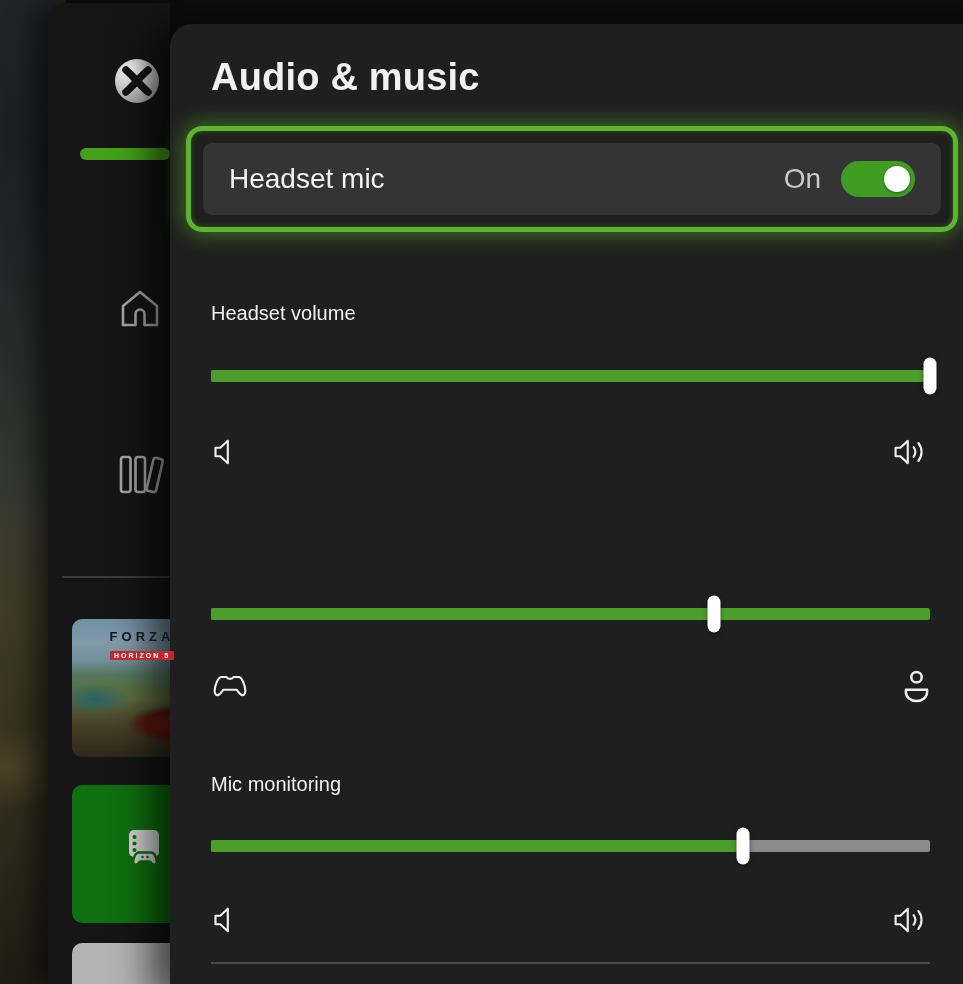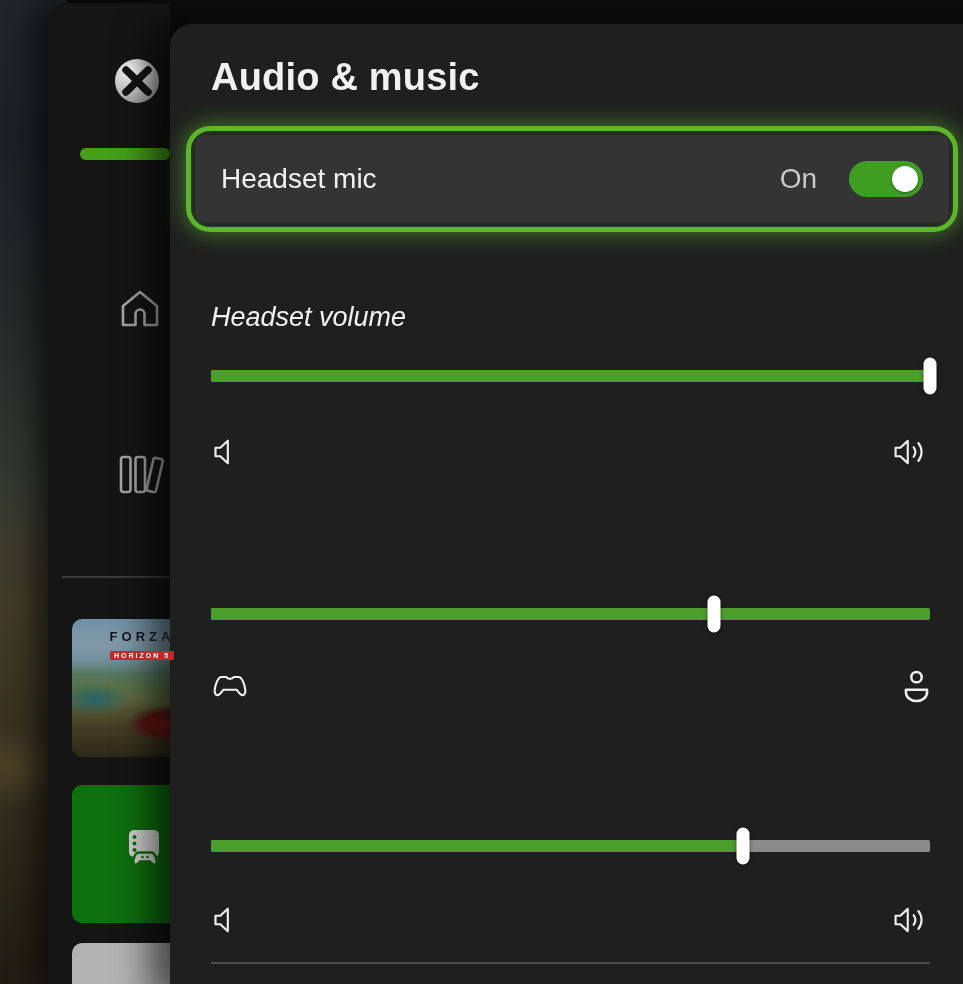--- a/index.html
+++ b/index.html
@@ -73,45 +73,45 @@
     border-radius:22px 0 0 0;
     box-shadow:-20px 0 36px rgba(0,0,0,.62);
   }
   .panel-title{
     position:absolute;left:41px;top:32px;
     font-size:38px;font-weight:600;color:var(--text_primary,#f1f1f1);letter-spacing:.2px;
   }
   
   .focus-ring{
     position:absolute;left:16px;top:102px;width:772px;height:106px;box-sizing:border-box;
-    border:5px solid var(--focus_green,#5cb62b);border-radius:24px;padding:4px;
+    border:5px solid var(--focus_green,#5cb62b);border-radius:16px;padding:12px;
     box-shadow:0 0 22px 2px rgba(97,185,46,.55), inset 0 0 6px rgba(97,185,46,.35);
   }
   .mic-row{
     width:100%;height:100%;box-sizing:border-box;border-radius:9px;
     background:var(--row_bg,#343434);
     display:flex;align-items:center;justify-content:space-between;
     padding:0 26px 0 26px;
   }
   .mic-label{font-size:28px;color:var(--text_primary,#f1f1f1);}
-  .mic-right{display:flex;align-items:center;gap:32px;}
+  .mic-right{display:flex;align-items:center;gap:20px;}
   .toggle-state{font-size:28px;color:var(--text_secondary,#c9c9c9);}
   .toggle{
     position:relative;width:74px;height:36px;border-radius:18px;
     background:#5a5a5a;flex:0 0 auto;
   }
   .toggle.on{background:var(--toggle_green,#3f9e22);}
   .toggle .knob{
     position:absolute;top:5px;left:5px;width:26px;height:26px;border-radius:50%;
     background:#fff;box-shadow:0 1px 3px rgba(0,0,0,.4);
   }
   .toggle.on .knob{left:auto;right:5px;}
   
   .section-label{
-    position:absolute;left:41px;font-size:27px;color:var(--text_primary,#f1f1f1);font-style:italic;
+    position:absolute;left:41px;font-size:20px;color:var(--text_primary,#f1f1f1);
   }
   .slider{
     position:absolute;left:41px;width:719px;height:12px;border-radius:2px;
     background:var(--track_gray,#8c8c8c);
   }
   .slider.full-green{background:var(--accent_green,#4c9e2b);}
   .slider .fill{
     position:absolute;left:0;top:0;height:100%;border-radius:2px;
     background:var(--accent_green,#4c9e2b);
   }
@@ -246,20 +246,21 @@
       </svg>
     </span>
     <span>
       <svg width="27" height="36" viewBox="0 0 26 34">
         <circle cx="13" cy="8.5" r="5" fill="none" stroke="#efefef" stroke-width="2.4"></circle>
         <path d="M2.8 20.5 h20.4 v2.5 a10.2 8.5 0 0 1 -20.4 0 z" fill="none" stroke="#efefef" stroke-width="2.4" stroke-linejoin="round"></path>
       </svg>
     </span>
   </div>
 
+  <div class="section-label" style="top:749px">Mic monitoring</div>
   <div class="slider" style="top:816px">
     <div class="fill" style="width: 74%;"></div>
     <div class="thumb" style="left: 74%;"></div>
   </div>
   <div class="icons-row" style="top:876px;height:40px">
     <span>
       <svg width="24" height="30" viewBox="0 0 22 28">
         <path d="M15.5 3.5 v21 l-7 -6.5 H4 v-8 H8.5 Z" fill="none" stroke="#efefef" stroke-width="2" stroke-linejoin="round"></path>
       </svg>
     </span>

